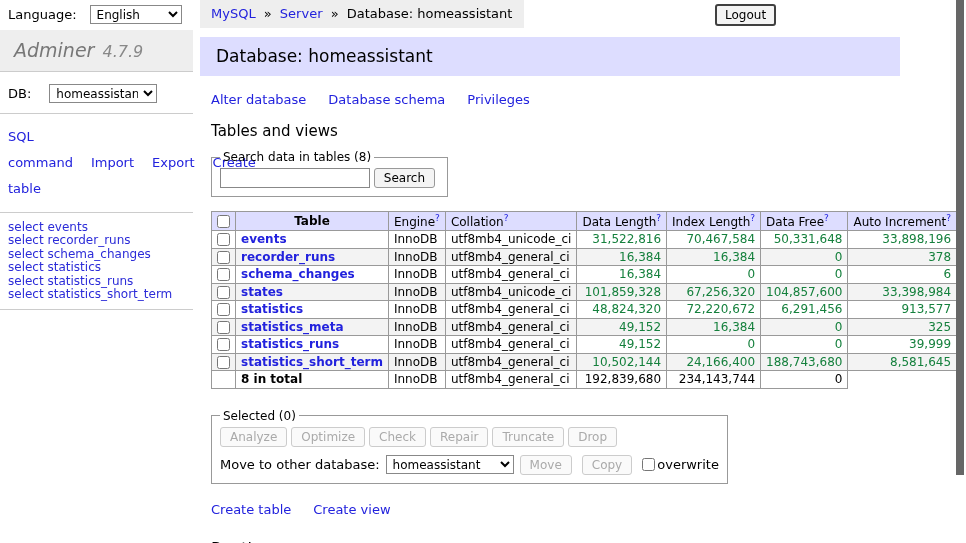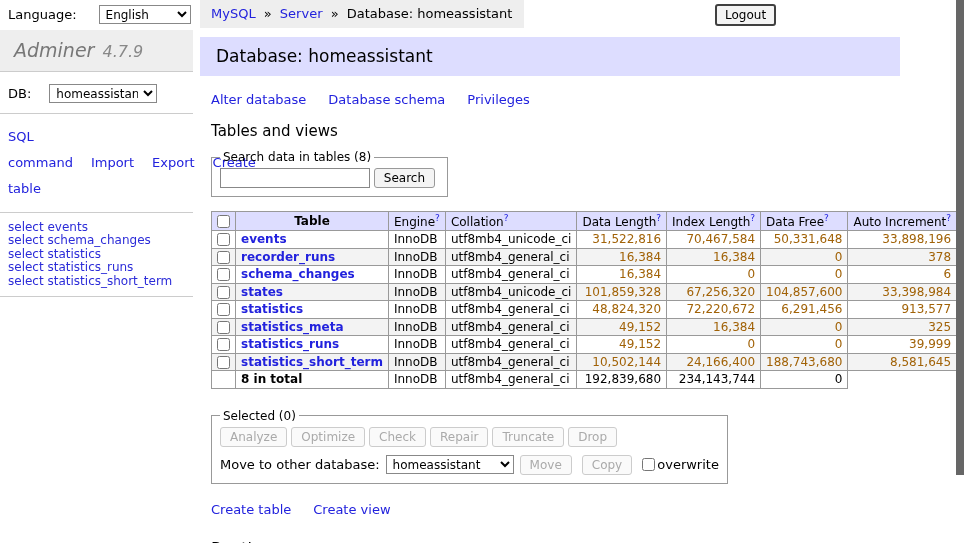--- a/index.html
+++ b/index.html
@@ -6,21 +6,21 @@
   html,body { margin:0; padding:0; }
   body {
     width:966px; height:543px; overflow:hidden; position:relative;
     background:#fff; color:#000;
     font-family:"DejaVu Sans", sans-serif; font-size:13px;
   }
   a { color:#2222dd; text-decoration:none; cursor:pointer; }
   hr { border:0; border-top:1px solid #ccc; margin:8px 0; }
 
   
-  .lang-row { position:absolute; left:8px; top:5px; display:flex; align-items:center; gap:22px; font-size:13px; }
+  .lang-row { position:absolute; left:8px; top:5px; display:flex; align-items:center; gap:13px; font-size:13px; }
   select {
     font-family:"DejaVu Sans", sans-serif; font-size:12px;
     border:1px solid #888; background:#fff; height:19px; padding:0 2px;
   }
   .lang-row select { width:92px; }
 
   
   #sidebar { position:absolute; left:0; top:0; width:193px; height:543px; background:#fff; }
   .app-title {
     margin-top:30px; background:#eee; border-bottom:1px solid #ccc;
@@ -86,21 +86,21 @@
     font-size:12px; background:#fff;
   }
   table.data td, table.data th { border:1px solid #999; padding:1px 5px; height:17.5px; overflow:hidden; white-space:nowrap; }
   table.data thead td, table.data thead th { background:#ddf; font-weight:normal; }
   table.data thead th.tbl-col { font-weight:bold; text-align:center; }
   table.data sup { font-size:9px; }
   table.data sup a { color:#2222dd; }
   table.data tbody tr.odd td, table.data tbody tr.odd th { background:#f3f3f3; }
   table.data th.name-cell { text-align:left; font-weight:bold; background:inherit; }
   table.data td.num { text-align:right; }
-  table.data td.num a { color:#a16207; }
+  table.data td.num a { color:#15803d; }
   .chk { width:13px; height:13px; margin:0; vertical-align:middle; }
   tr.total-row th { font-weight:bold; text-align:left; }
   tr.total-row td.num { color:#000; }
 </style>
 </head>
 <body>
 
 <div id="sidebar">
   <div class="lang-row">
     <span>Language:</span>
@@ -116,20 +116,21 @@
     <span>DB:</span>
     <select><option>homeassistant</option></select>
   </div>
 
   <hr>
   <div class="side-links"><a>SQL command</a><a>Import</a><a>Export</a><a>Create table</a></div>
   <hr>
 
   <div class="tbl-list">
       <div class="tbl-link-row"><a>select</a> <a>events</a></div>
+      <div class="tbl-link-row"><a>select</a> <a>recorder_runs</a></div>
       <div class="tbl-link-row"><a>select</a> <a>schema_changes</a></div>
       <div class="tbl-link-row"><a>select</a> <a>statistics</a></div>
       <div class="tbl-link-row"><a>select</a> <a>statistics_runs</a></div>
       <div class="tbl-link-row"><a>select</a> <a>statistics_short_term</a></div>
     </div>
   <hr>
 </div>
 
 <div id="content">
   <div id="breadcrumb"><a>MySQL</a><span class="crumb-sep"> » </span><a>Server</a><span class="crumb-sep"> » </span><span>Database: homeassistant</span></div>

